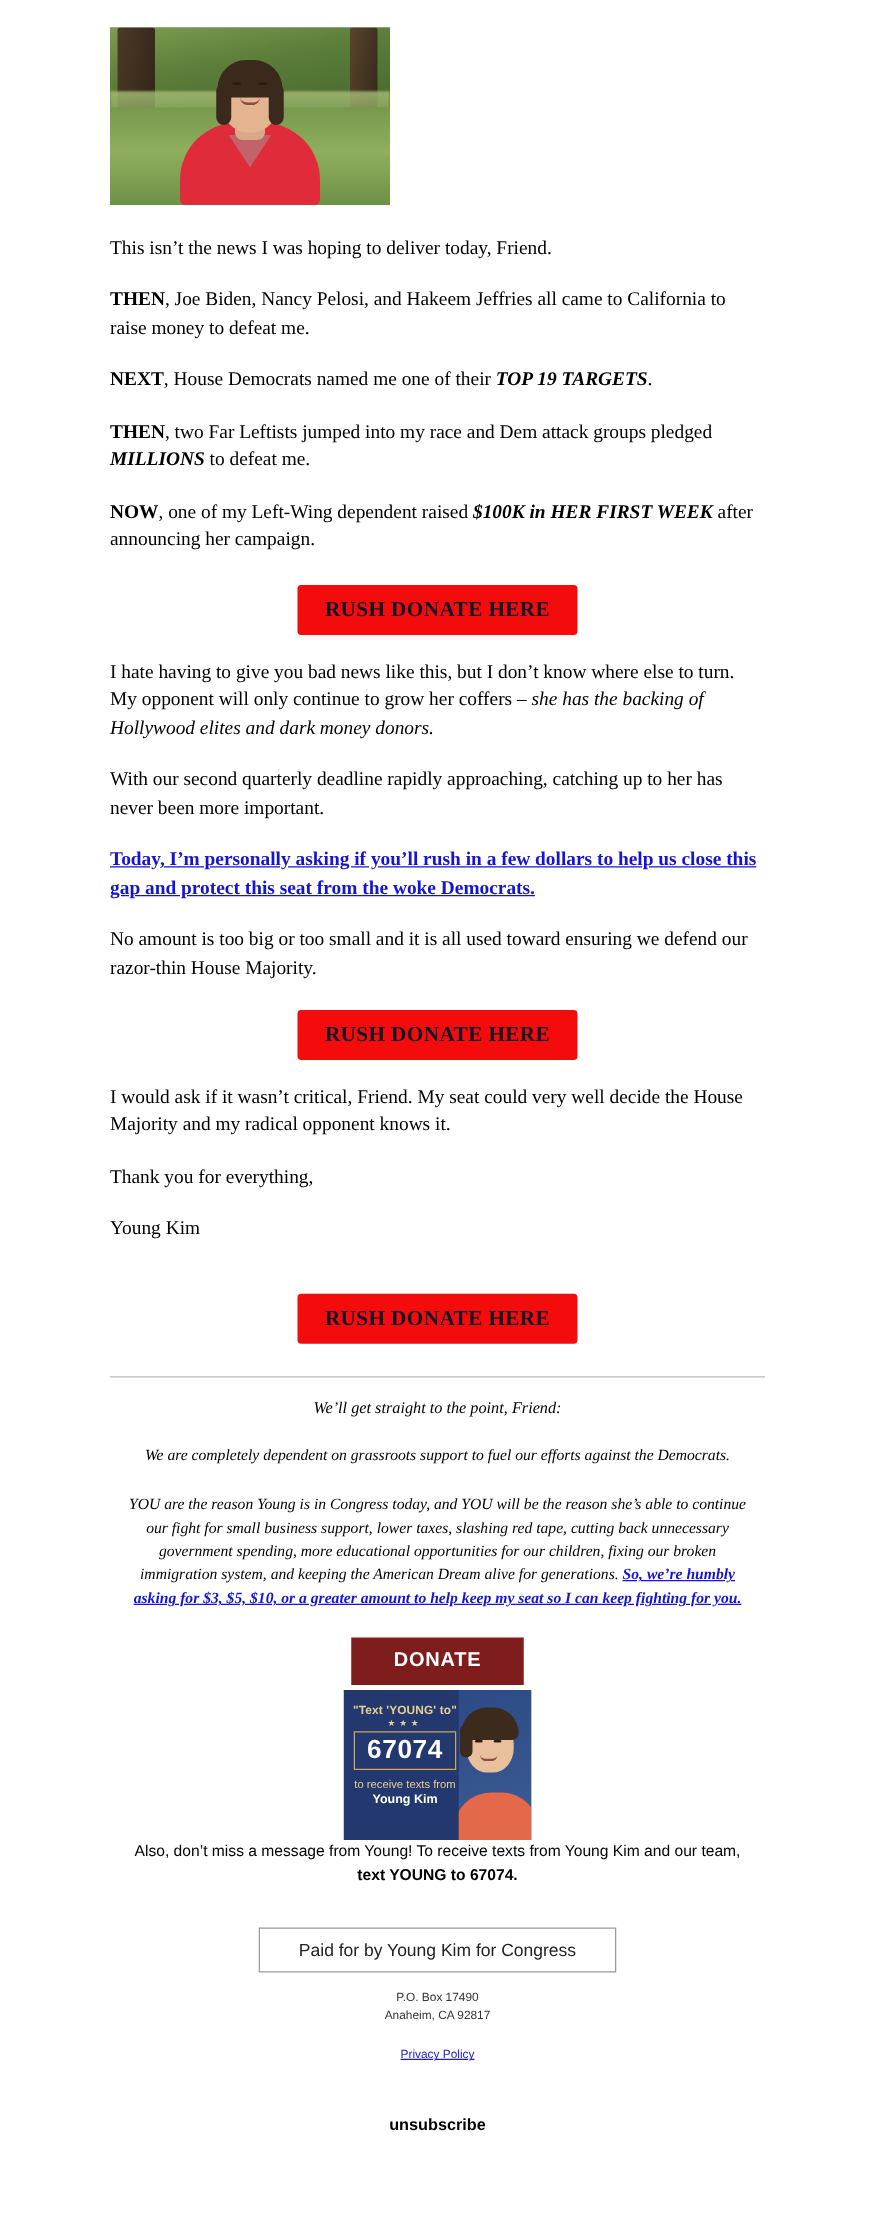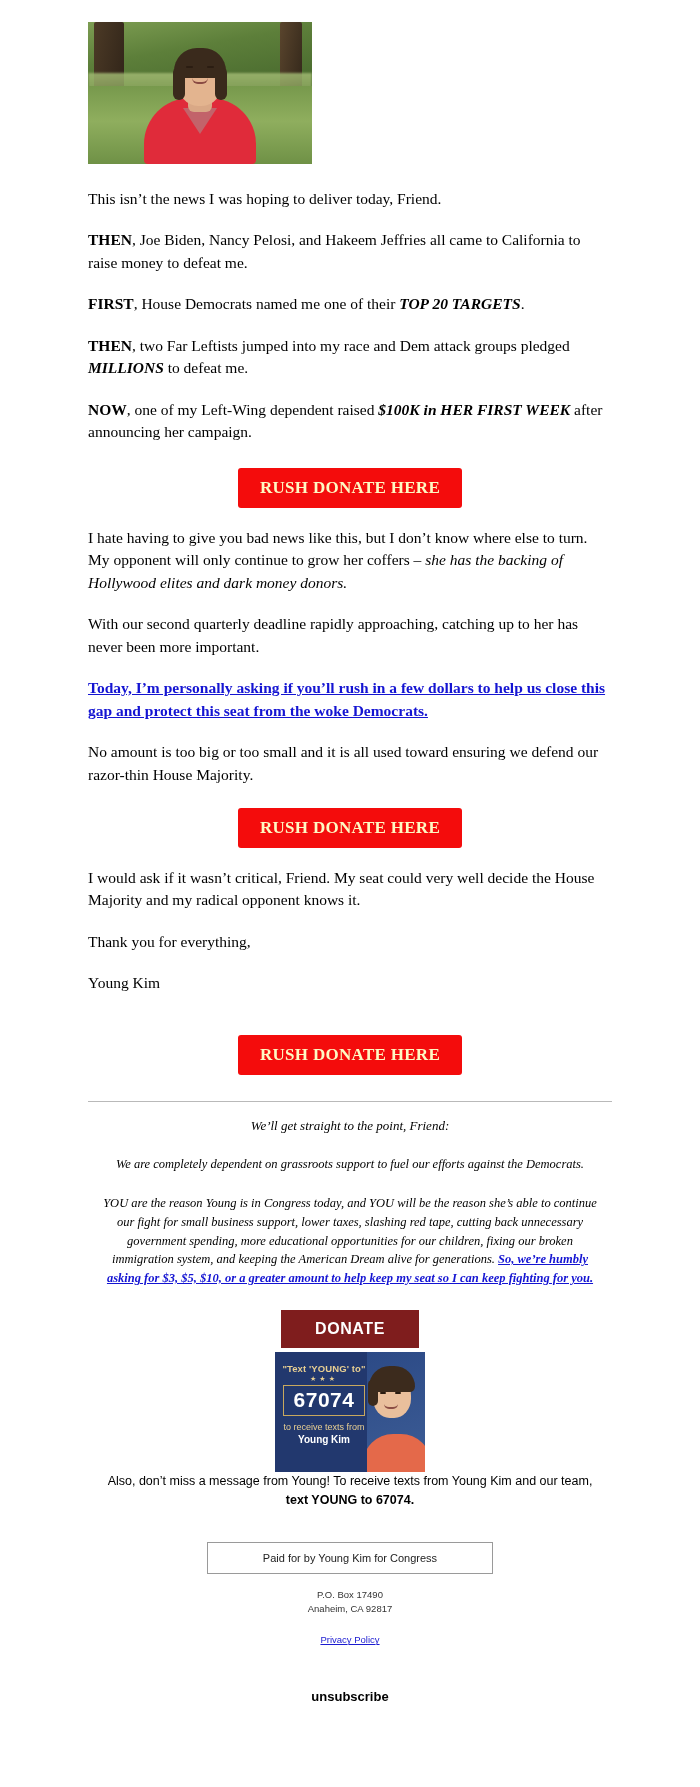--- a/index.html
+++ b/index.html
@@ -129,21 +129,21 @@
   
   .cta-row {
     text-align: center;
     margin: 24px 0 0 0;
   }
   .cta-row.tight { margin-top: 22px; }
   .cta-row.last { margin-top: 40px; margin-bottom: 26px; }
   .cta-btn {
     display: inline-block;
     background: #f40c0c;
-    color: #fef9c3;
+    color: #0f172a;
     font-family: "Liberation Serif", "DejaVu Serif", serif;
     font-weight: bold;
     font-size: 17px;
     letter-spacing: .3px;
     padding: 11px 22px 12px 22px;
     border: 0;
     border-radius: 3px;
     text-decoration: none;
     cursor: pointer;
     line-height: 1;
@@ -298,21 +298,21 @@
   }
   .bottom-note .b2 { font-weight: bold; }
 
   
   .paidfor-row { text-align: center; margin-top: 32px; }
   .paidfor-box {
     display: inline-block;
     border: 1px solid #9a9a9a;
     padding: 9px 20px;
     font-family: "Liberation Sans", "DejaVu Sans", sans-serif;
-    font-size: 11px;
+    font-size: 14px;
     color: #222;
     background: #fff;
     min-width: 286px;
   }
   .addr {
     font-family: "Liberation Sans", "DejaVu Sans", sans-serif;
     text-align: center;
     font-size: 9.5px;
     line-height: 1.45;
     margin-top: 14px;
@@ -362,21 +362,21 @@
 
     <p class="copy first">
       <span>This isn’t the news I was hoping to deliver today, Friend.</span>
     </p>
 
     <p class="copy">
       <span class="b">THEN</span><span>, Joe Biden, Nancy Pelosi, and Hakeem Jeffries all came to California to raise money to defeat me.</span>
     </p>
 
     <p class="copy">
-      <span class="b">FIRST</span><span>, House Democrats named me one of their </span><span class="bi">TOP 20 TARGETS</span><span>.</span>
+      <span class="b">NEXT</span><span>, House Democrats named me one of their </span><span class="bi">TOP 19 TARGETS</span><span>.</span>
     </p>
 
     <p class="copy">
       <span class="b">THEN</span><span>, two Far Leftists jumped into my race and Dem attack groups pledged </span><span class="bi">MILLIONS</span><span> to defeat me.</span>
     </p>
 
     <p class="copy">
       <span class="b">NOW</span><span>, one of my Left-Wing dependent raised </span><span class="bi">$100K in HER FIRST WEEK</span><span> after announcing her campaign.</span>
     </p>
 

